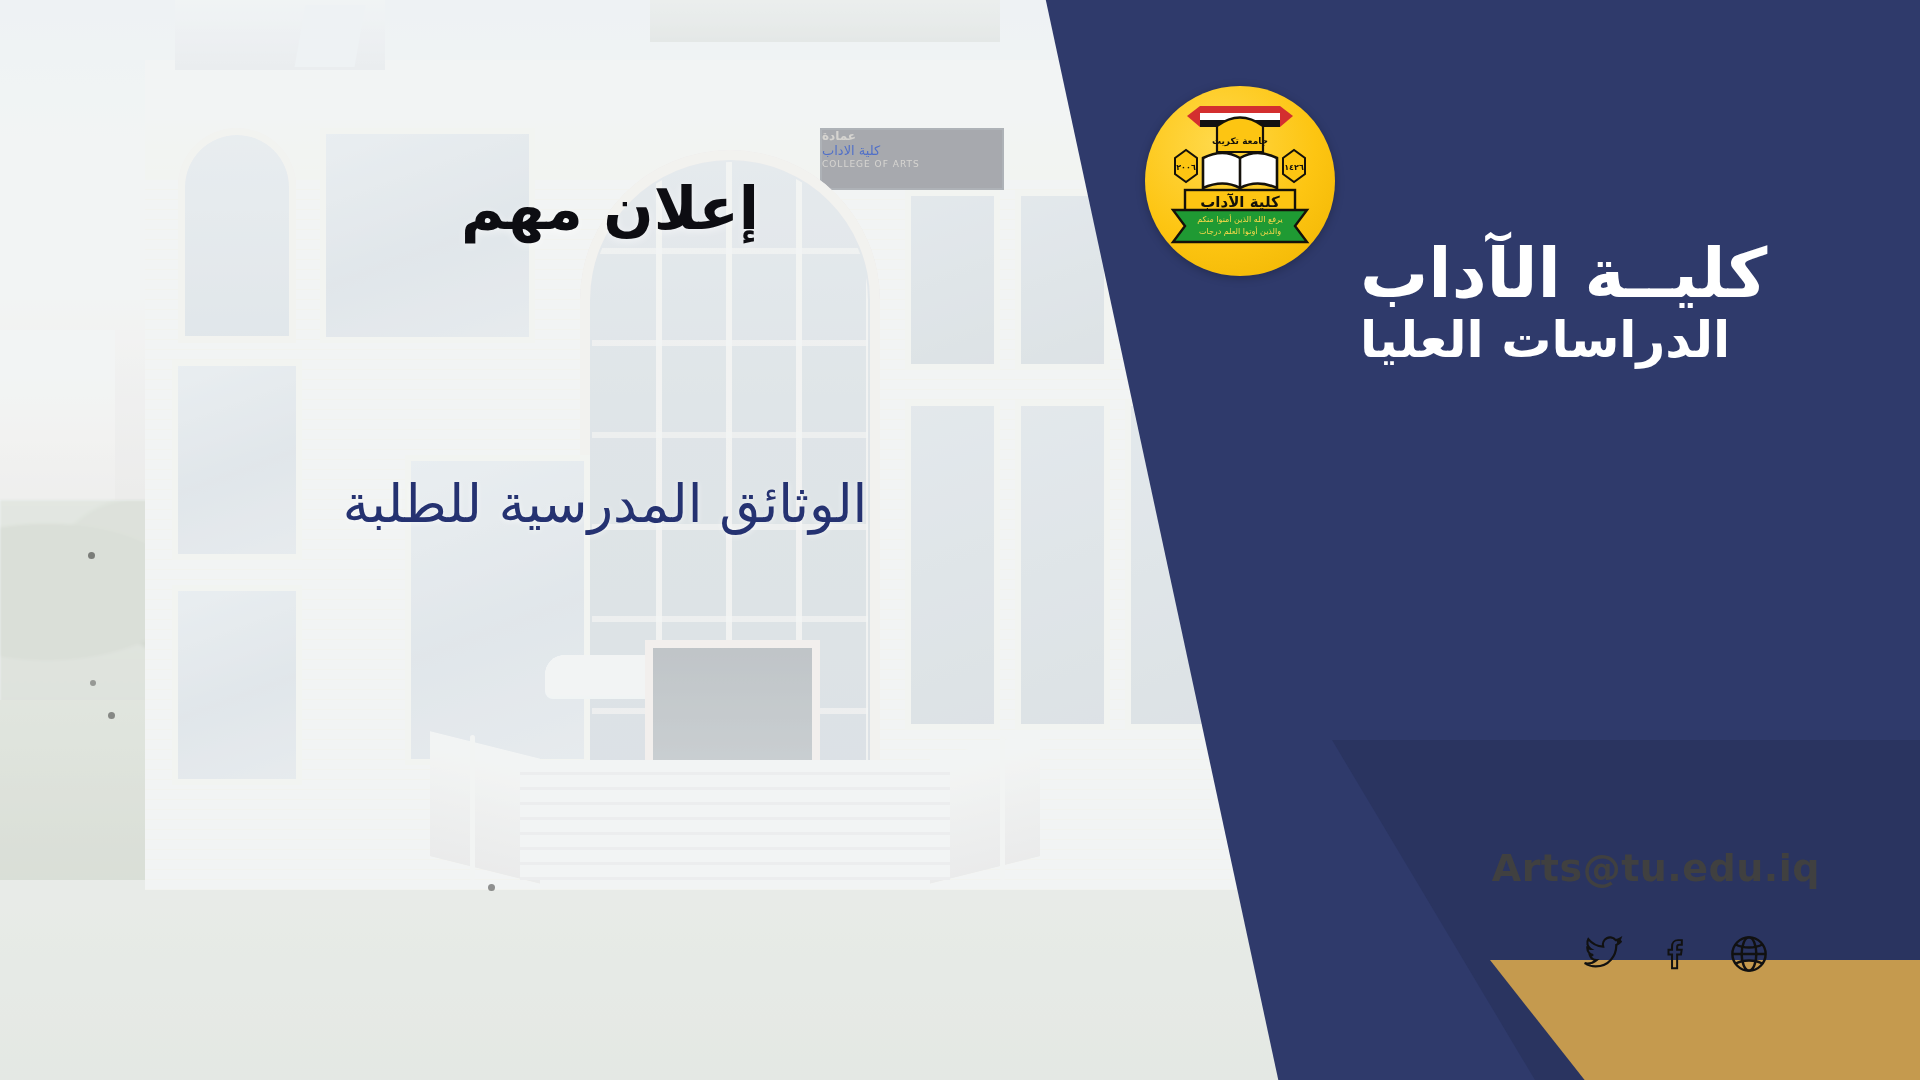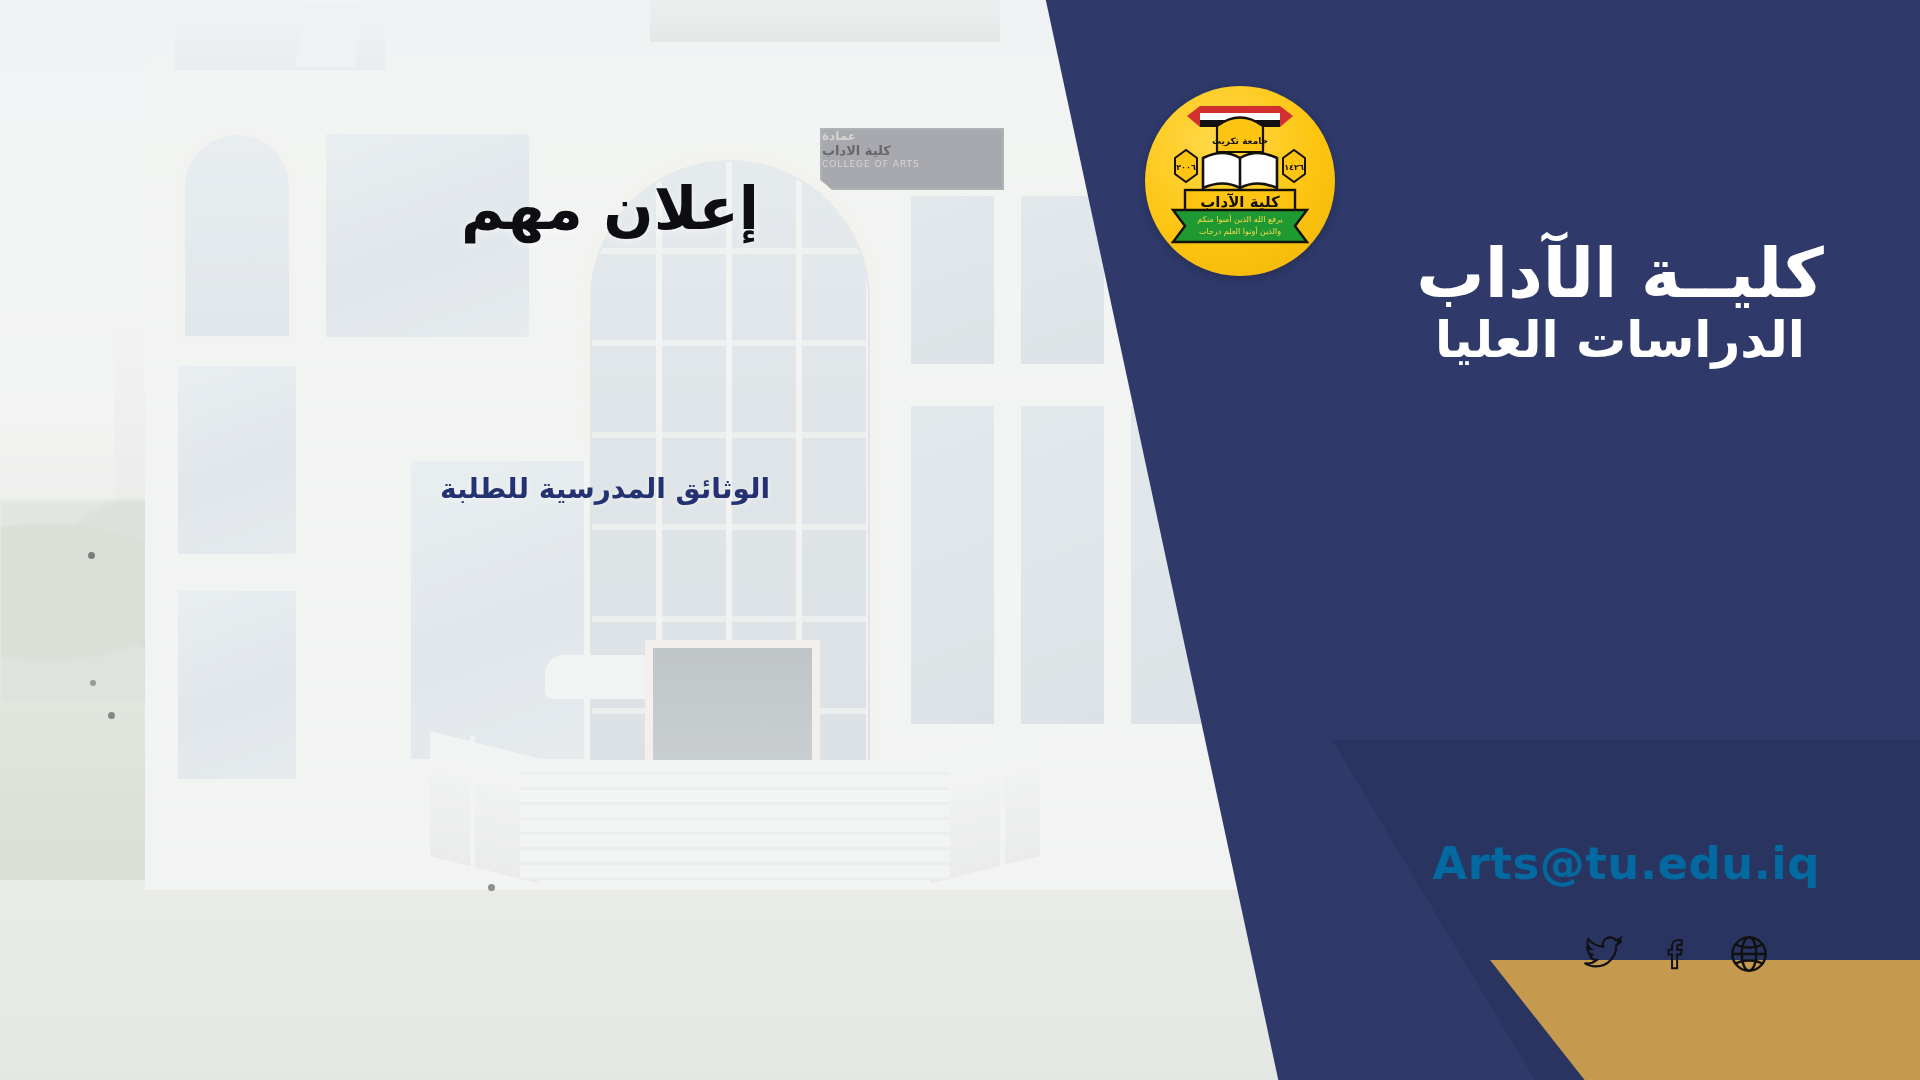--- a/index.html
+++ b/index.html
@@ -183,36 +183,36 @@
     position:absolute;left:400px;top:178px;width:420px;
     text-align:center;direction:rtl;
     font-family:"DejaVu Sans","Liberation Sans",sans-serif;
     font-weight:bold;font-size:59px;line-height:1.05;
     color:#0d0d12;letter-spacing:-1px;
     text-shadow:0 2px 8px rgba(255,255,255,.55);
   }
   .subhead{
     position:absolute;left:330px;top:472px;width:550px;
     text-align:center;direction:rtl;
-    font-weight:bold;font-size:28px;line-height:1.2;
+    font-weight:normal;font-size:53px;line-height:1.2;
     color:#253271;
     text-shadow:0 1px 6px rgba(255,255,255,.6);
   }
 
   .brand{
     position:absolute;right:40px;top:236px;width:520px;
-    text-align:center;direction:rtl;color:#ffffff;
+    text-align:left;direction:rtl;color:#ffffff;
     font-weight:bold;line-height:1.12;
   }
   .brand .l1{font-size:68px;letter-spacing:1px;display:block;}
   .brand .l2{font-size:50px;letter-spacing:1px;display:block;}
 
   .email{
     position:absolute;right:100px;bottom:190px;
-    color:#0369a1;font-weight:bold;font-size:45px;
+    color:#404040;font-weight:bold;font-size:38px;
     letter-spacing:.5px;direction:ltr;
   }
   .socials{
     position:absolute;right:150px;bottom:105px;
     display:flex;gap:34px;align-items:center;
   }
   .socials svg{display:block;}
 
   
   .logo{
@@ -323,21 +323,21 @@
       <g>
         <path d="M28 124 h134 l-12 16 12 16 h-134 l12 -16 z" fill="#1f9a33" stroke="#14110a" stroke-width="2.4"></path>
         <text x="95" y="136" font-size="8" text-anchor="middle" fill="#fdd94a">يرفع الله الذين أمنوا منكم</text>
         <text x="95" y="148" font-size="8" text-anchor="middle" fill="#fdd94a">والذين أوتوا العلم درجات</text>
       </g>
     </svg>
   </div>
 
   <div style="position:absolute;left:822px;top:130px;width:176px;text-align:left;direction:rtl;opacity:.62;">
     <div style="color:#f3efe6;font-size:12px;font-weight:bold;line-height:1.15;">عمادة</div>
-    <div style="color:#404040;font-size:13px;font-weight:bold;line-height:1.15;">كلية الاداب</div>
+    <div style="color:#1d4ed8;font-size:13px;font-weight:normal;line-height:1.15;">كلية الاداب</div>
     <div style="color:#f3efe6;font-size:9px;letter-spacing:1px;line-height:1.3;">COLLEGE OF ARTS</div>
   </div>
 
   <div class="headline">إعلان مهم</div>
 
   <div class="subhead">الوثائق المدرسية للطلبة</div>
 
   <div class="brand">
     <span class="l1">كليــة الآداب</span>
     <span class="l2">الدراسات العليا</span>

